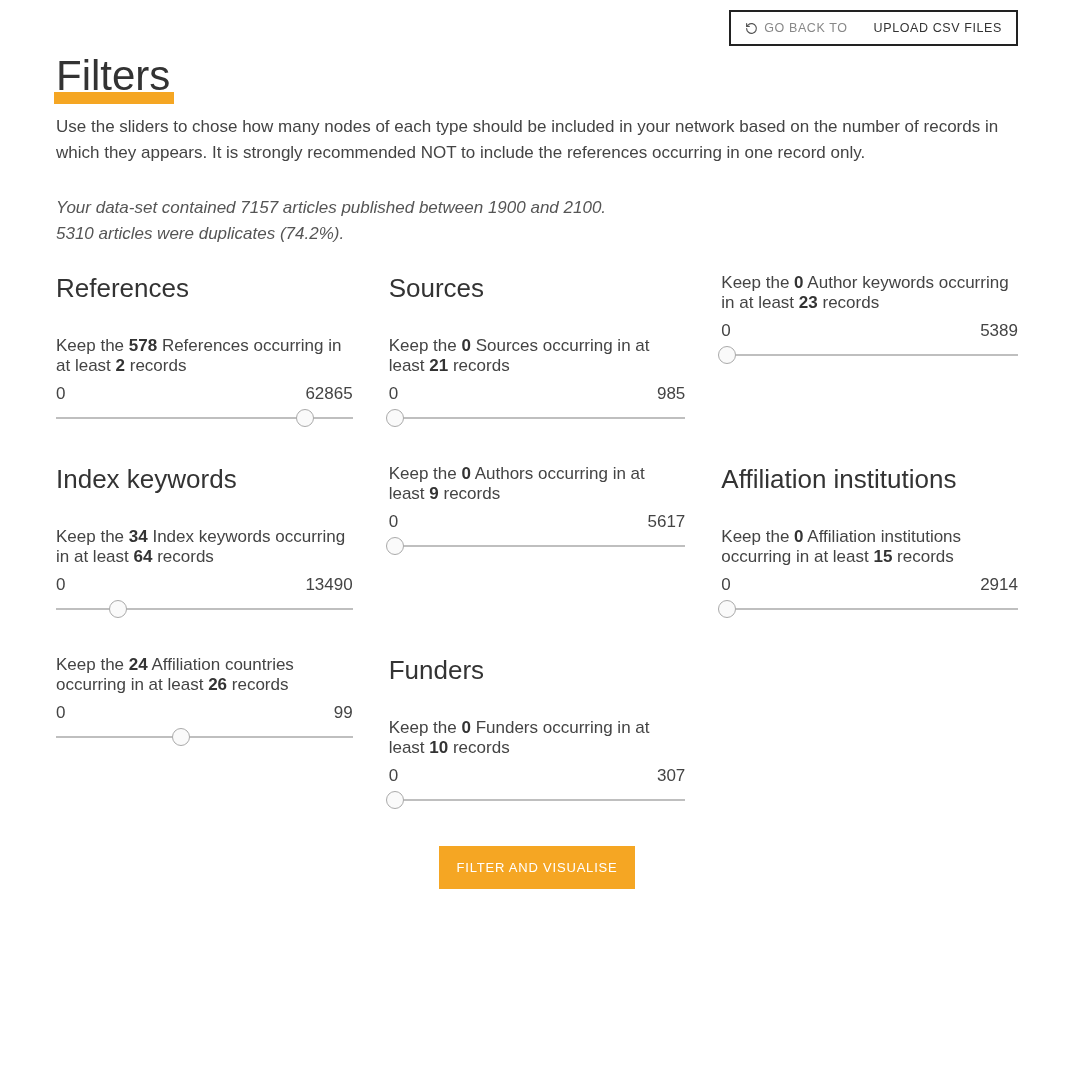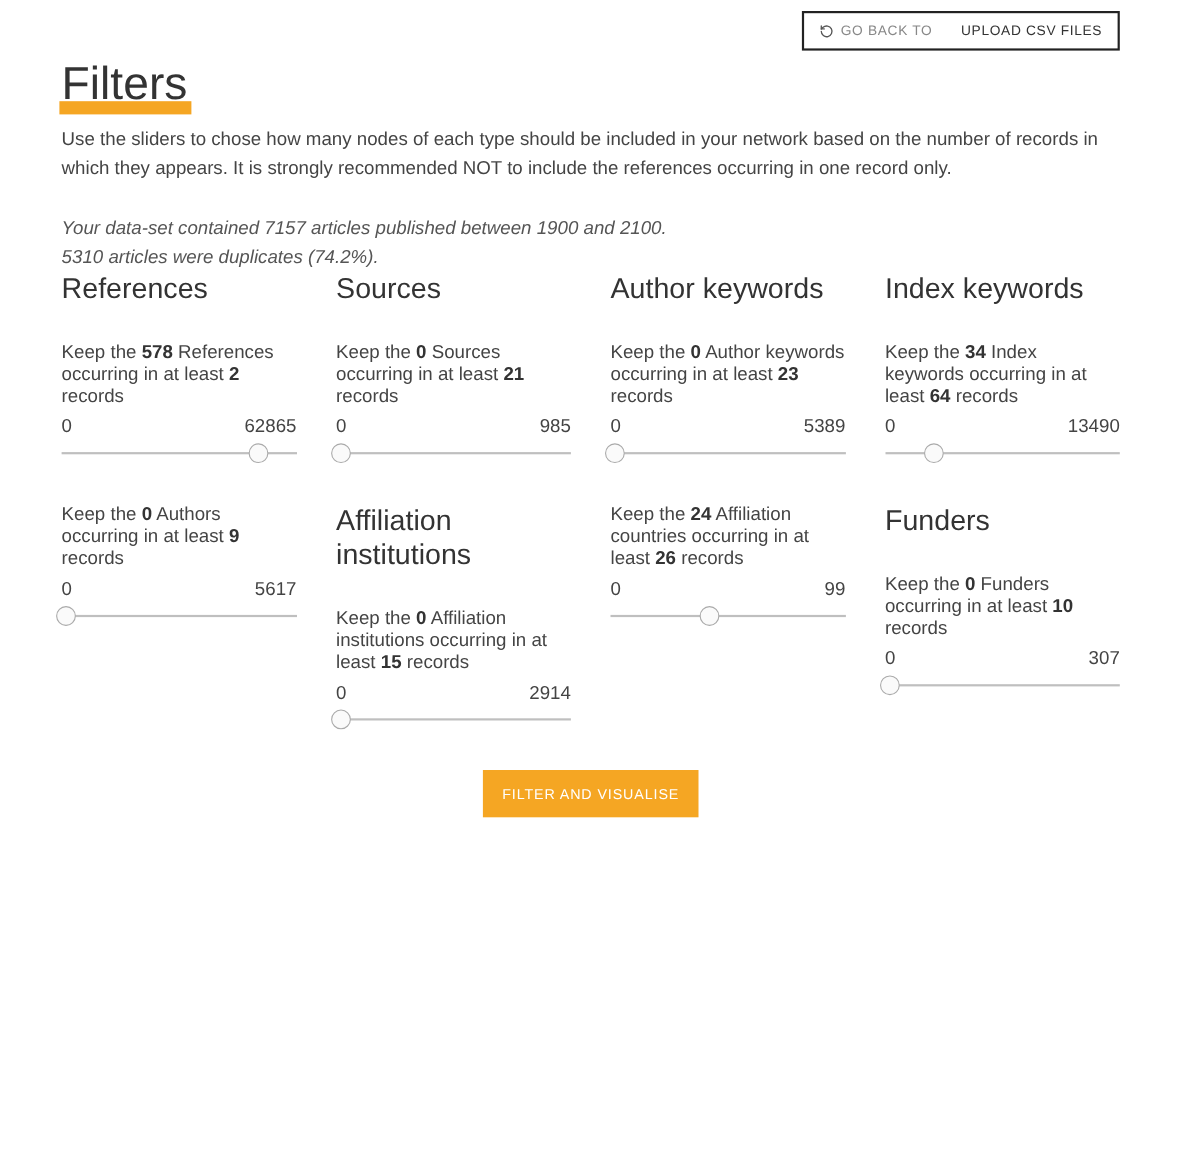--- a/index.html
+++ b/index.html
@@ -60,22 +60,23 @@
       max-width: 950px;
     }
     .stats {
       margin-top: 28px;
       font-size: 17px;
       font-style: italic;
       line-height: 1.55;
       color: #555;
     }
     .grid {
+      margin-top: 26px;
       display: grid;
-      grid-template-columns: 1fr 1fr 1fr 1fr;
+      grid-template-columns: 1fr 1fr 1fr;
       column-gap: 36px;
       row-gap: 34px;
     }
     .filter-block h2 {
       font-size: 26px;
       font-weight: 400;
       color: #333;
       margin-bottom: 32px;
     }
     .keep-line {
@@ -183,21 +184,20 @@
       <span>0</span>
       <span>985</span>
     </div>
     <div class="slider-track">
       <div class="slider-line"></div>
       <div class="slider-thumb" style="left:2%"></div>
     </div>
   </div>
 
   <div class="filter-block">
-    <h2>Author keywords</h2>
     <div class="keep-line">
       <span>Keep the </span><span class="bold">0</span><span> Author keywords occurring in at least </span><span class="bold">23</span><span> records</span>
     </div>
     <div class="range-labels">
       <span>0</span>
       <span>5389</span>
     </div>
     <div class="slider-track">
       <div class="slider-line"></div>
       <div class="slider-thumb" style="left:2%"></div>

